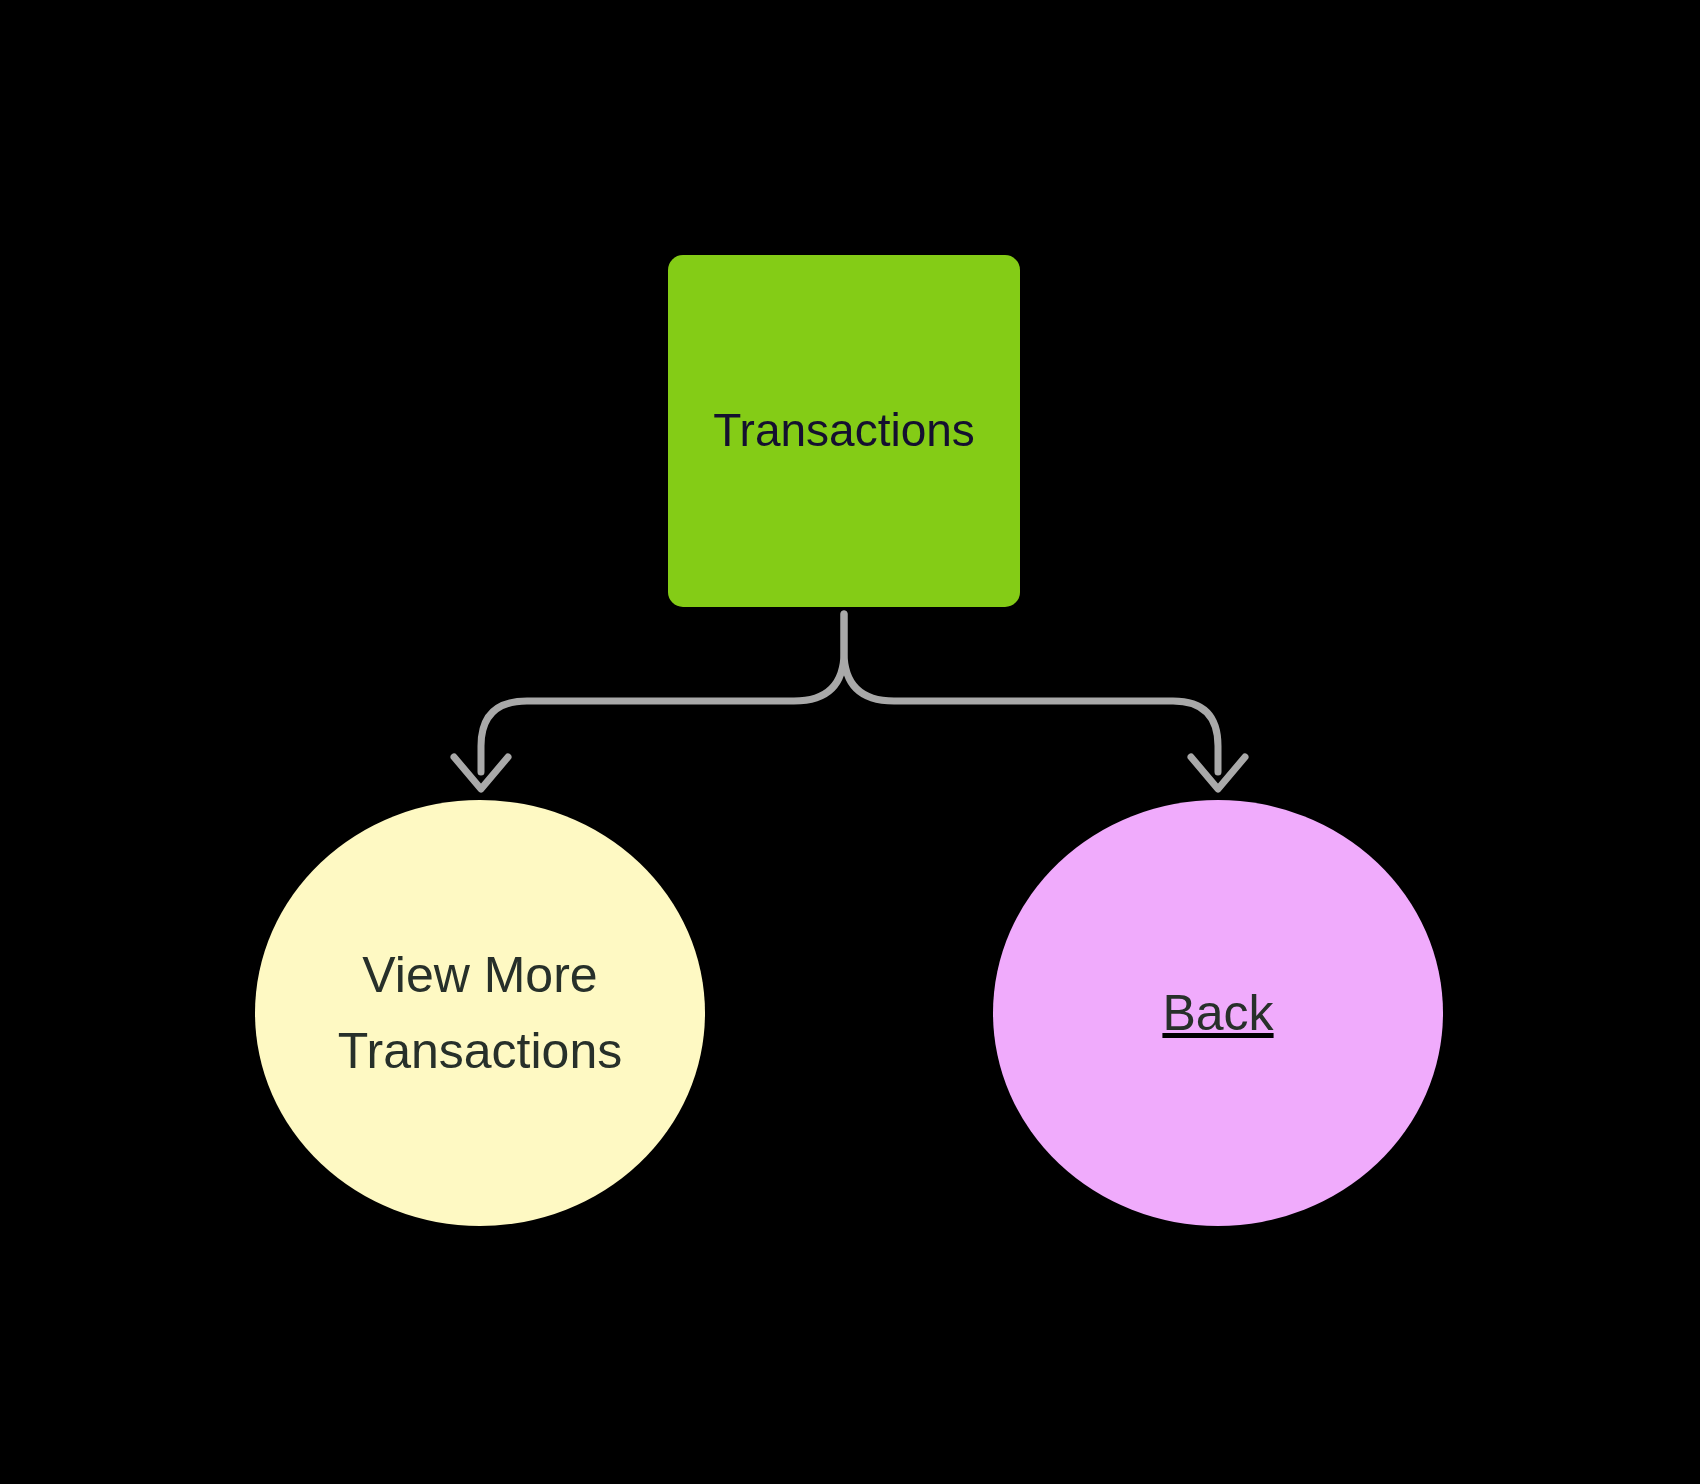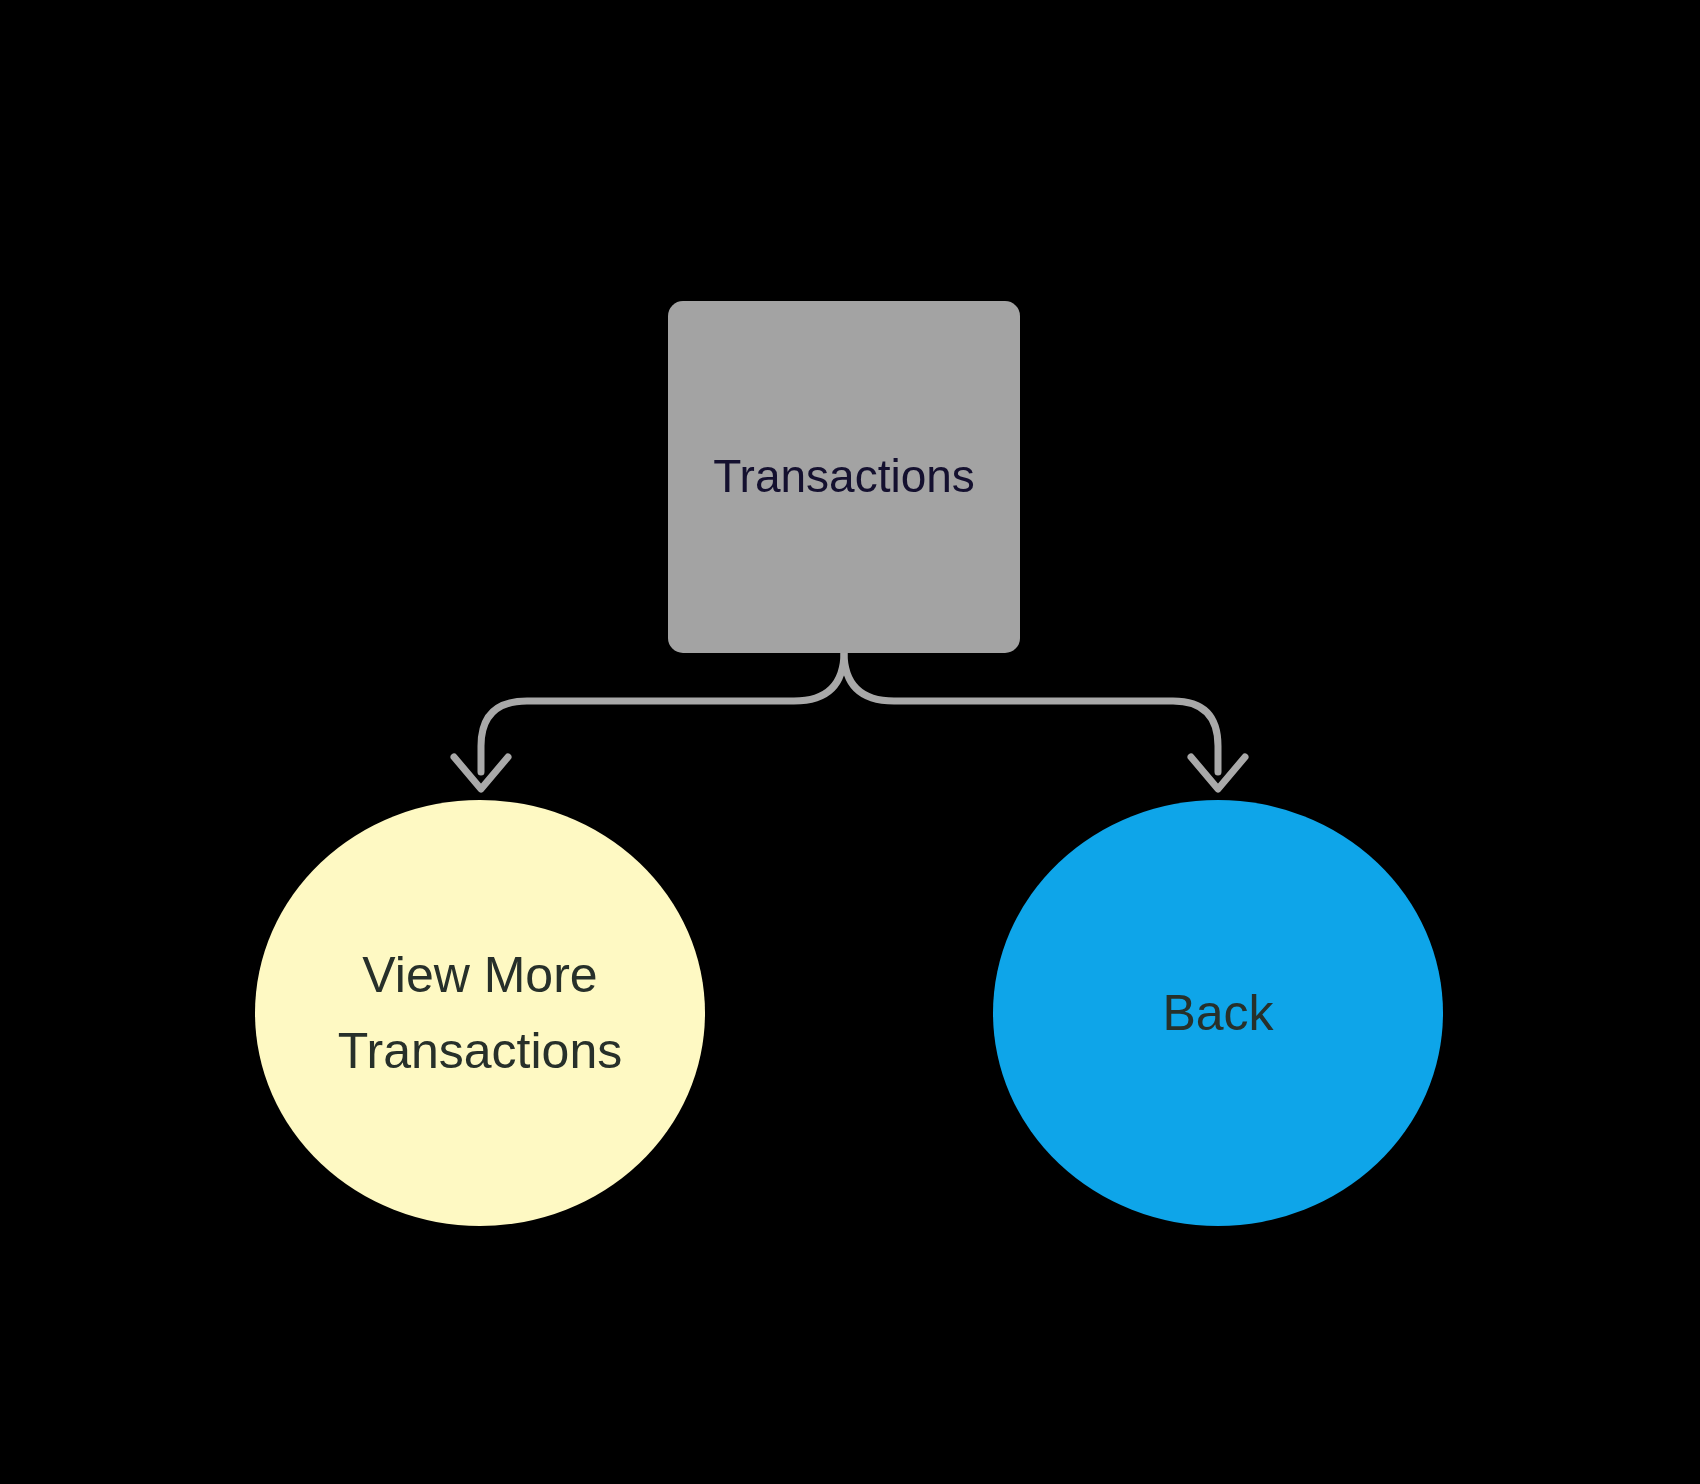--- a/index.html
+++ b/index.html
@@ -82,25 +82,25 @@
     <g>
       <path d="M 844 614 L 844 652 Q 844 701 794 701 L 527 701 Q 481 701 481 746 L 481 772" stroke="#A9A9A9"></path>
       <path d="M 454 757 L 481 789 L 508 757" stroke="#A9A9A9"></path>
     </g>
     <g>
       <path d="M 844 614 L 844 652 Q 844 701 894 701 L 1173 701 Q 1218 701 1218 746 L 1218 772" stroke="#A9A9A9"></path>
       <path d="M 1191 757 L 1218 789 L 1245 757" stroke="#A9A9A9"></path>
     </g>
   </svg>
 
-  <div class="node node-square" style="background: #a3a3a3; margin-top: 46px;">
+  <div class="node node-square" style="background: #84cc16;">
     <span class="node-label" style="color: rgb(20, 16, 47);">Transactions</span>
   </div>
 
   <div class="node node-circle node-circle-left" style="background: #fef9c3;">
     <span class="node-label" style="color: rgb(39, 48, 42);">View More Transactions</span>
   </div>
 
-  <div class="node node-circle node-circle-right" style="background: #0ea5e9;">
+  <div class="node node-circle node-circle-right" style="background: #f0abfc; text-decoration: underline;">
     <span class="node-label" style="color: rgb(39, 48, 42);">Back</span>
   </div>
 
 </div>
 
 </body></html>

